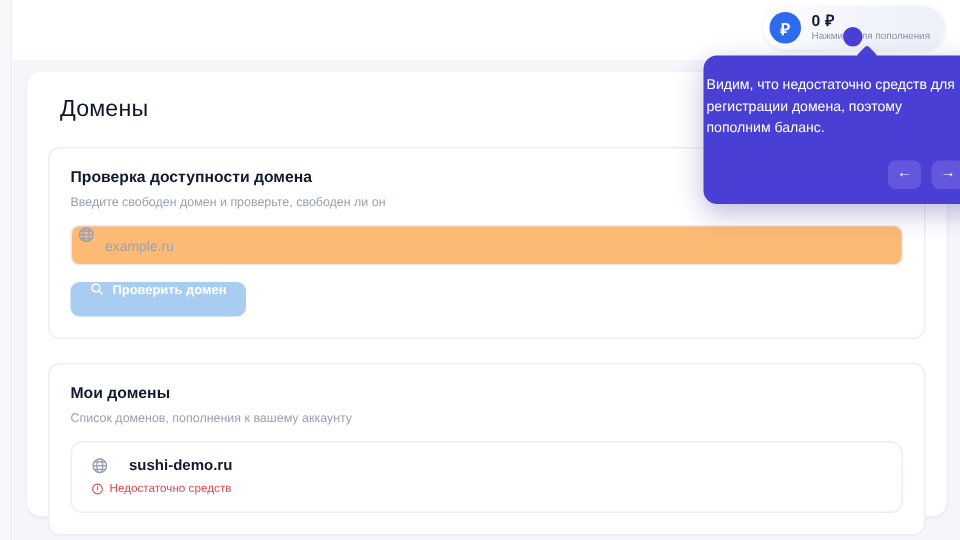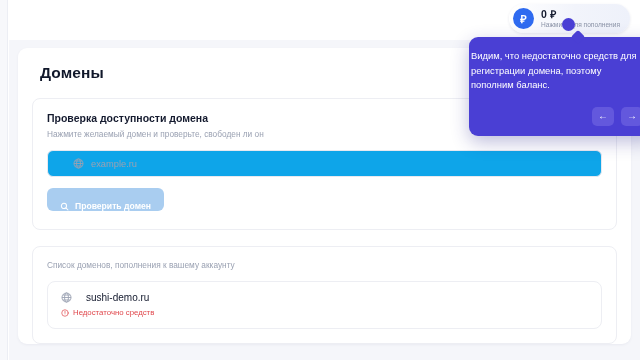--- a/index.html
+++ b/index.html
@@ -96,21 +96,21 @@
     width: 613px;
     height: 296px;
     background: #ffffff;
     border-radius: 9px;
     box-shadow: 0 1px 3px rgba(22,28,70,.05);
     box-sizing: border-box;
     padding: 14px 14px 0 14px;
   }
   .page-title {
     font-size: 15.5px;
-    font-weight: 700;
+    font-weight: 400;
     color: #10172a;
     margin: 2px 0 13px 8px;
     letter-spacing: .1px;
   }
   .card {
     border: 1px solid #edeef3;
     border-radius: 8px;
     background: #ffffff;
     box-sizing: border-box;
     padding: 13px 14px 14px 14px;
@@ -125,24 +125,23 @@
   .card-sub {
     font-size: 8.3px;
     color: #9aa1b2;
     margin-bottom: 11px;
   }
   .input-wrap {
     position: relative;
     height: 27px;
     border: 1px solid #e7e9f0;
     border-radius: 6px;
-    background: #0ea5e9;
-    display: flex;
-    align-items: center;
-    padding: 0 25px;
+    background: #fdba74;
+    display: flex;
+    padding: 0 4px;
     box-sizing: border-box;
   }
   .globe {
     flex: none;
     width: 11px; height: 11px;
     margin-right: 7px;
     color: #9aa1b2;
   }
   .domain-input {
     border: none;
@@ -156,21 +155,21 @@
   }
   .domain-input::placeholder { color: #9aa1b2; }
   .hint {
     font-size: 7.3px;
     color: #a8aebd;
     margin: 5px 0 0 2px;
   }
   .check-btn {
     margin-top: 11px;
     display: inline-flex;
-    align-items: flex-end;
+    align-items: flex-start;
     gap: 6px;
     height: 23px;
     padding: 0 13px;
     border: none;
     border-radius: 6px;
     background: #a9cdf0;
     color: #ffffff;
     font-family: "Liberation Sans", sans-serif;
     font-size: 8.6px;
     font-weight: 600;
@@ -189,21 +188,21 @@
     justify-content: space-between;
   }
   .domain-left { display: flex; flex-direction: column; }
   .domain-name-line {
     display: flex;
     align-items: center;
     gap: 7px;
   }
   .domain-name {
     font-size: 10px;
-    font-weight: 400;
+    font-weight: 700;
     color: #141a2e;
   }
   .domain-status {
     display: flex;
     align-items: flex-end;
     gap: 4px;
     margin-top: 5px;
     font-size: 7.8px;
     color: #e0474c;
   }
@@ -309,21 +308,21 @@
       </div>
     </div>
 
     <div class="content">
       <div class="panel">
 
         <div class="page-title">Домены</div>
 
         <div class="card">
           <div class="card-title">Проверка доступности домена</div>
-          <div class="card-sub">Нажмите желаемый домен и проверьте, свободен ли он</div>
+          <div class="card-sub">Введите свободен домен и проверьте, свободен ли он</div>
 
           <div class="input-wrap">
             <svg class="globe" viewBox="0 0 16 16" fill="none" stroke="currentColor" stroke-width="1.3">
               <circle cx="8" cy="8" r="6.6"></circle>
               <ellipse cx="8" cy="8" rx="2.9" ry="6.6"></ellipse>
               <line x1="1.5" y1="8" x2="14.5" y2="8"></line>
               <line x1="2.6" y1="4.4" x2="13.4" y2="4.4"></line>
               <line x1="2.6" y1="11.6" x2="13.4" y2="11.6"></line>
             </svg>
             <input class="domain-input" type="text" placeholder="example.ru" style="">
@@ -333,20 +332,21 @@
           <button class="check-btn">
             <svg viewBox="0 0 16 16" fill="none" stroke="currentColor" stroke-width="1.8" stroke-linecap="round">
               <circle cx="7" cy="7" r="4.6"></circle>
               <line x1="10.6" y1="10.6" x2="14.2" y2="14.2"></line>
             </svg>
             <span>Проверить домен</span>
           </button>
         </div>
 
         <div class="card">
+          <div class="card-title">Мои домены</div>
           <div class="card-sub">Список доменов, пополнения к вашему аккаунту</div>
 
           <div class="domain-row">
             <div class="domain-left">
               <div class="domain-name-line">
                 <svg class="globe" viewBox="0 0 16 16" fill="none" stroke="currentColor" stroke-width="1.3">
                   <circle cx="8" cy="8" r="6.6"></circle>
                   <ellipse cx="8" cy="8" rx="2.9" ry="6.6"></ellipse>
                   <line x1="1.5" y1="8" x2="14.5" y2="8"></line>
                   <line x1="2.6" y1="4.4" x2="13.4" y2="4.4"></line>

